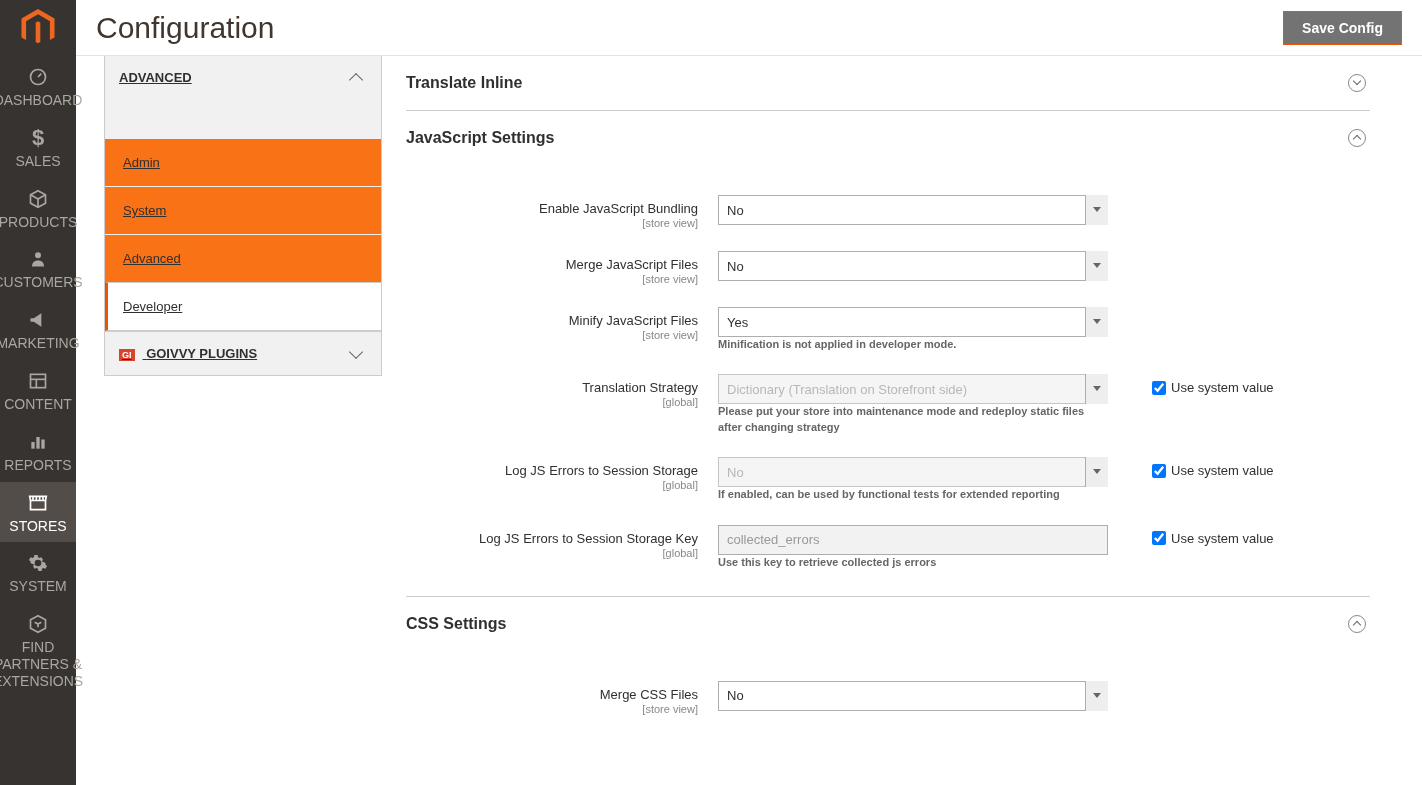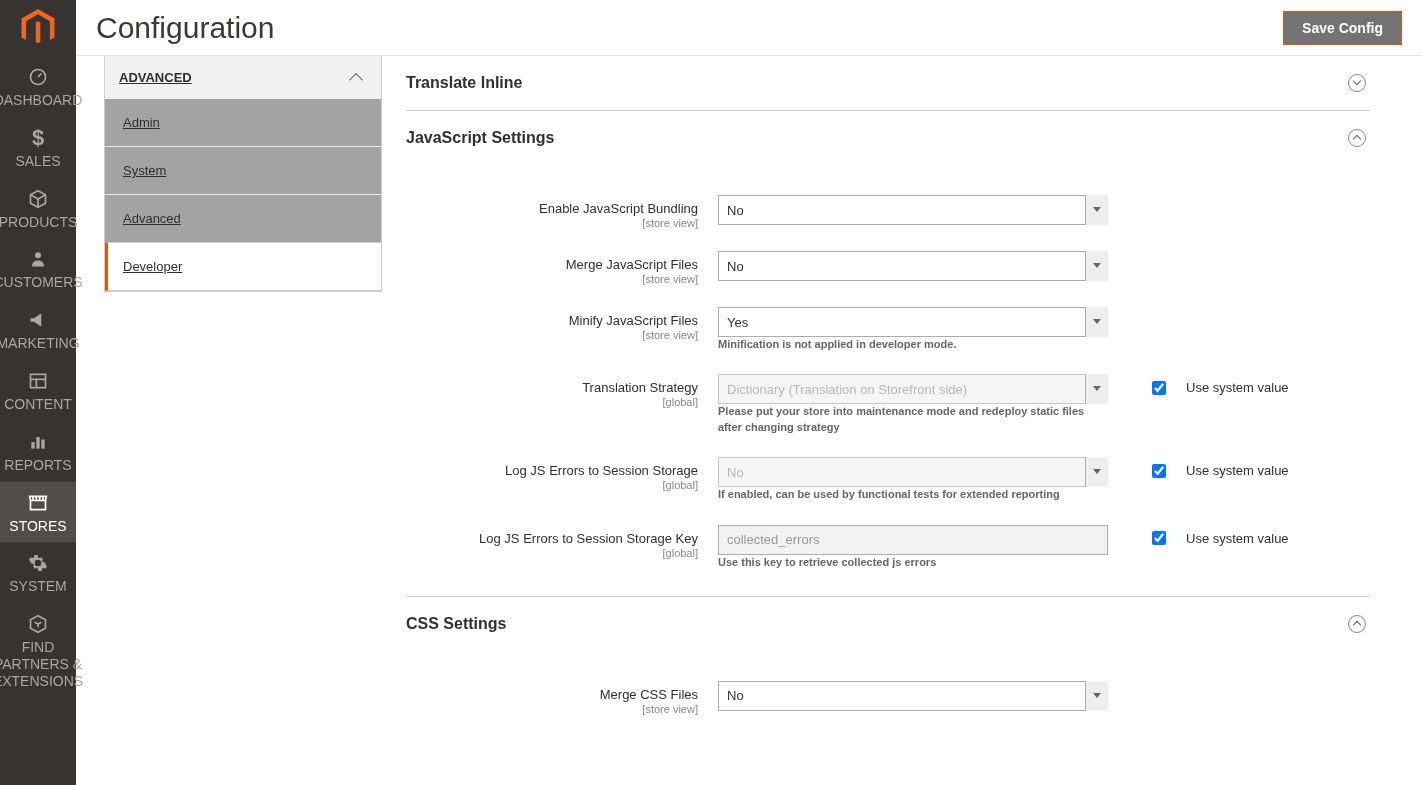--- a/index.html
+++ b/index.html
@@ -19,21 +19,21 @@
 .page-header h1 { font-size: 30px; font-weight: 300; color: #41362f; flex: 1; }
 .btn-primary { background: #737373; color: #fff; border: 1px solid #eb5202; padding: 8px 18px; font-size: 14px; font-weight: 600; cursor: pointer; }
 
 
 .page-wrap { margin-left: 76px; padding-top: 56px; display: flex; }
 
 
 .config-nav { width: 306px; padding: 0 0 0 28px; }
 .config-section { background: #f1f1f1; border: 1px solid #ccc; margin-top: -1px; text-decoration: underline; }
 .config-section-head { display: flex; align-items: center; justify-content: space-between; padding: 14px 20px 14px 14px; font-weight: 700; font-size: 13px; color: #303030; cursor: pointer; }
-.config-items { background: #a3a3a3; }
+.config-items { background: #f97316; margin-top: 40px; }
 .config-item { display: block; padding: 16px 16px 16px 18px; color: #303030; font-size: 13px; cursor: pointer; border-top: 1px solid #eee; }
 .config-item:first-child { border-top: none; }
 .config-item.active { border-left: 3px solid #eb5202; padding-left: 15px; background: #fff; font-weight: 400; border-top:1px solid #ccc; border-bottom:1px solid #ccc; }
 .plugin-badge { background: #d64330; color: #fff; font-size: 9px; font-weight: 700; padding: 1px 3px; margin-right: 8px; }
 
 
 .config-content { flex: 1; padding: 0 28px 40px 24px; max-width: 1016px; }
 .fieldset { border-top: 1px solid #ccc; }
 .fieldset-head { display: flex; align-items: center; justify-content: space-between; padding: 18px 4px 18px 0; cursor: pointer; border-bottom: 1px solid #ccc; }
 .fieldset-head .title { font-size: 16px; font-weight: 600; color: #303030; }
@@ -45,21 +45,21 @@
 .form-label .lbl { font-size: 13px; color: #303030; }
 .form-label .scope { display: block; font-size: 11px; color: #888; margin-top: 1px; }
 .form-control { width: 390px; }
 .form-control select, .form-control input[type=text] { width: 100%; height: 30px; border: 1px solid #adadad; background: #fff; padding: 0 8px; font-size: 13px; color: #303030; appearance: none; }
 .form-control select { background-image: linear-gradient(45deg, transparent 50%, #666 50%), linear-gradient(135deg, #666 50%, transparent 50%); background-position: calc(100% - 14px) 13px, calc(100% - 10px) 13px; background-size: 4px 4px, 4px 4px; background-repeat: no-repeat; padding-right: 28px; position:relative; }
 .select-wrap { position: relative; }
 .select-wrap::after { content:''; position:absolute; right:0; top:0; width:22px; height:30px; border-left:1px solid #adadad; background:#eee; pointer-events:none; }
 .select-wrap .caret { position:absolute; right:7px; top:12px; width:0; height:0; border-left:4px solid transparent; border-right:4px solid transparent; border-top:5px solid #666; pointer-events:none; z-index:2; }
 .form-control select:disabled, .form-control input:disabled { background-color: #f2f2f2; color: #999; }
 .form-control .note { font-size: 11px; color: #666; margin-top: 0; line-height: 1.4; font-weight: bold; }
-.form-extra { padding-left: 44px; padding-top: 6px; display: flex; align-items: center; gap: 20px; font-size: 13px; }
+.form-extra { padding-left: 44px; padding-top: 6px; display: flex; align-items: center; gap: 5px; font-size: 13px; }
 .form-extra input[type=checkbox] { width: 14px; height: 14px; }
 
 .chev { display:inline-block; width:10px; height:10px; border-right:1.5px solid #666; border-bottom:1.5px solid #666; }
 .chev.up { transform: rotate(-135deg); margin-top:4px; }
 .chev.down { transform: rotate(45deg); margin-bottom:4px; }
 </style>
 </head>
 <body>
 
 <div class="admin-nav">
@@ -171,20 +171,29 @@
         <span>ADVANCED</span>
         <span class="chev up"></span>
       </div>
       <div class="config-items">
         <a class="config-item">Admin</a>
         <a class="config-item">System</a>
         <a class="config-item">Advanced</a>
         <a class="config-item active">Developer</a>
       </div>
     </div>
+    <div class="config-section collapsed">
+      <div class="config-section-head">
+        <span>
+          <span class="plugin-badge">GI</span>
+          <span>GOIVVY PLUGINS</span>
+        </span>
+        <span class="chev down"></span>
+      </div>
+    </div>
   </div>
 
   <div class="config-content">
 
 
     <div class="fieldset" style="border-top:none">
       <div class="fieldset-head">
         <span class="title">Translate Inline</span>
         <span class="collapse-icon">
             <span class="chev down" style="width:6px;height:6px;border-width:1px;"></span>

